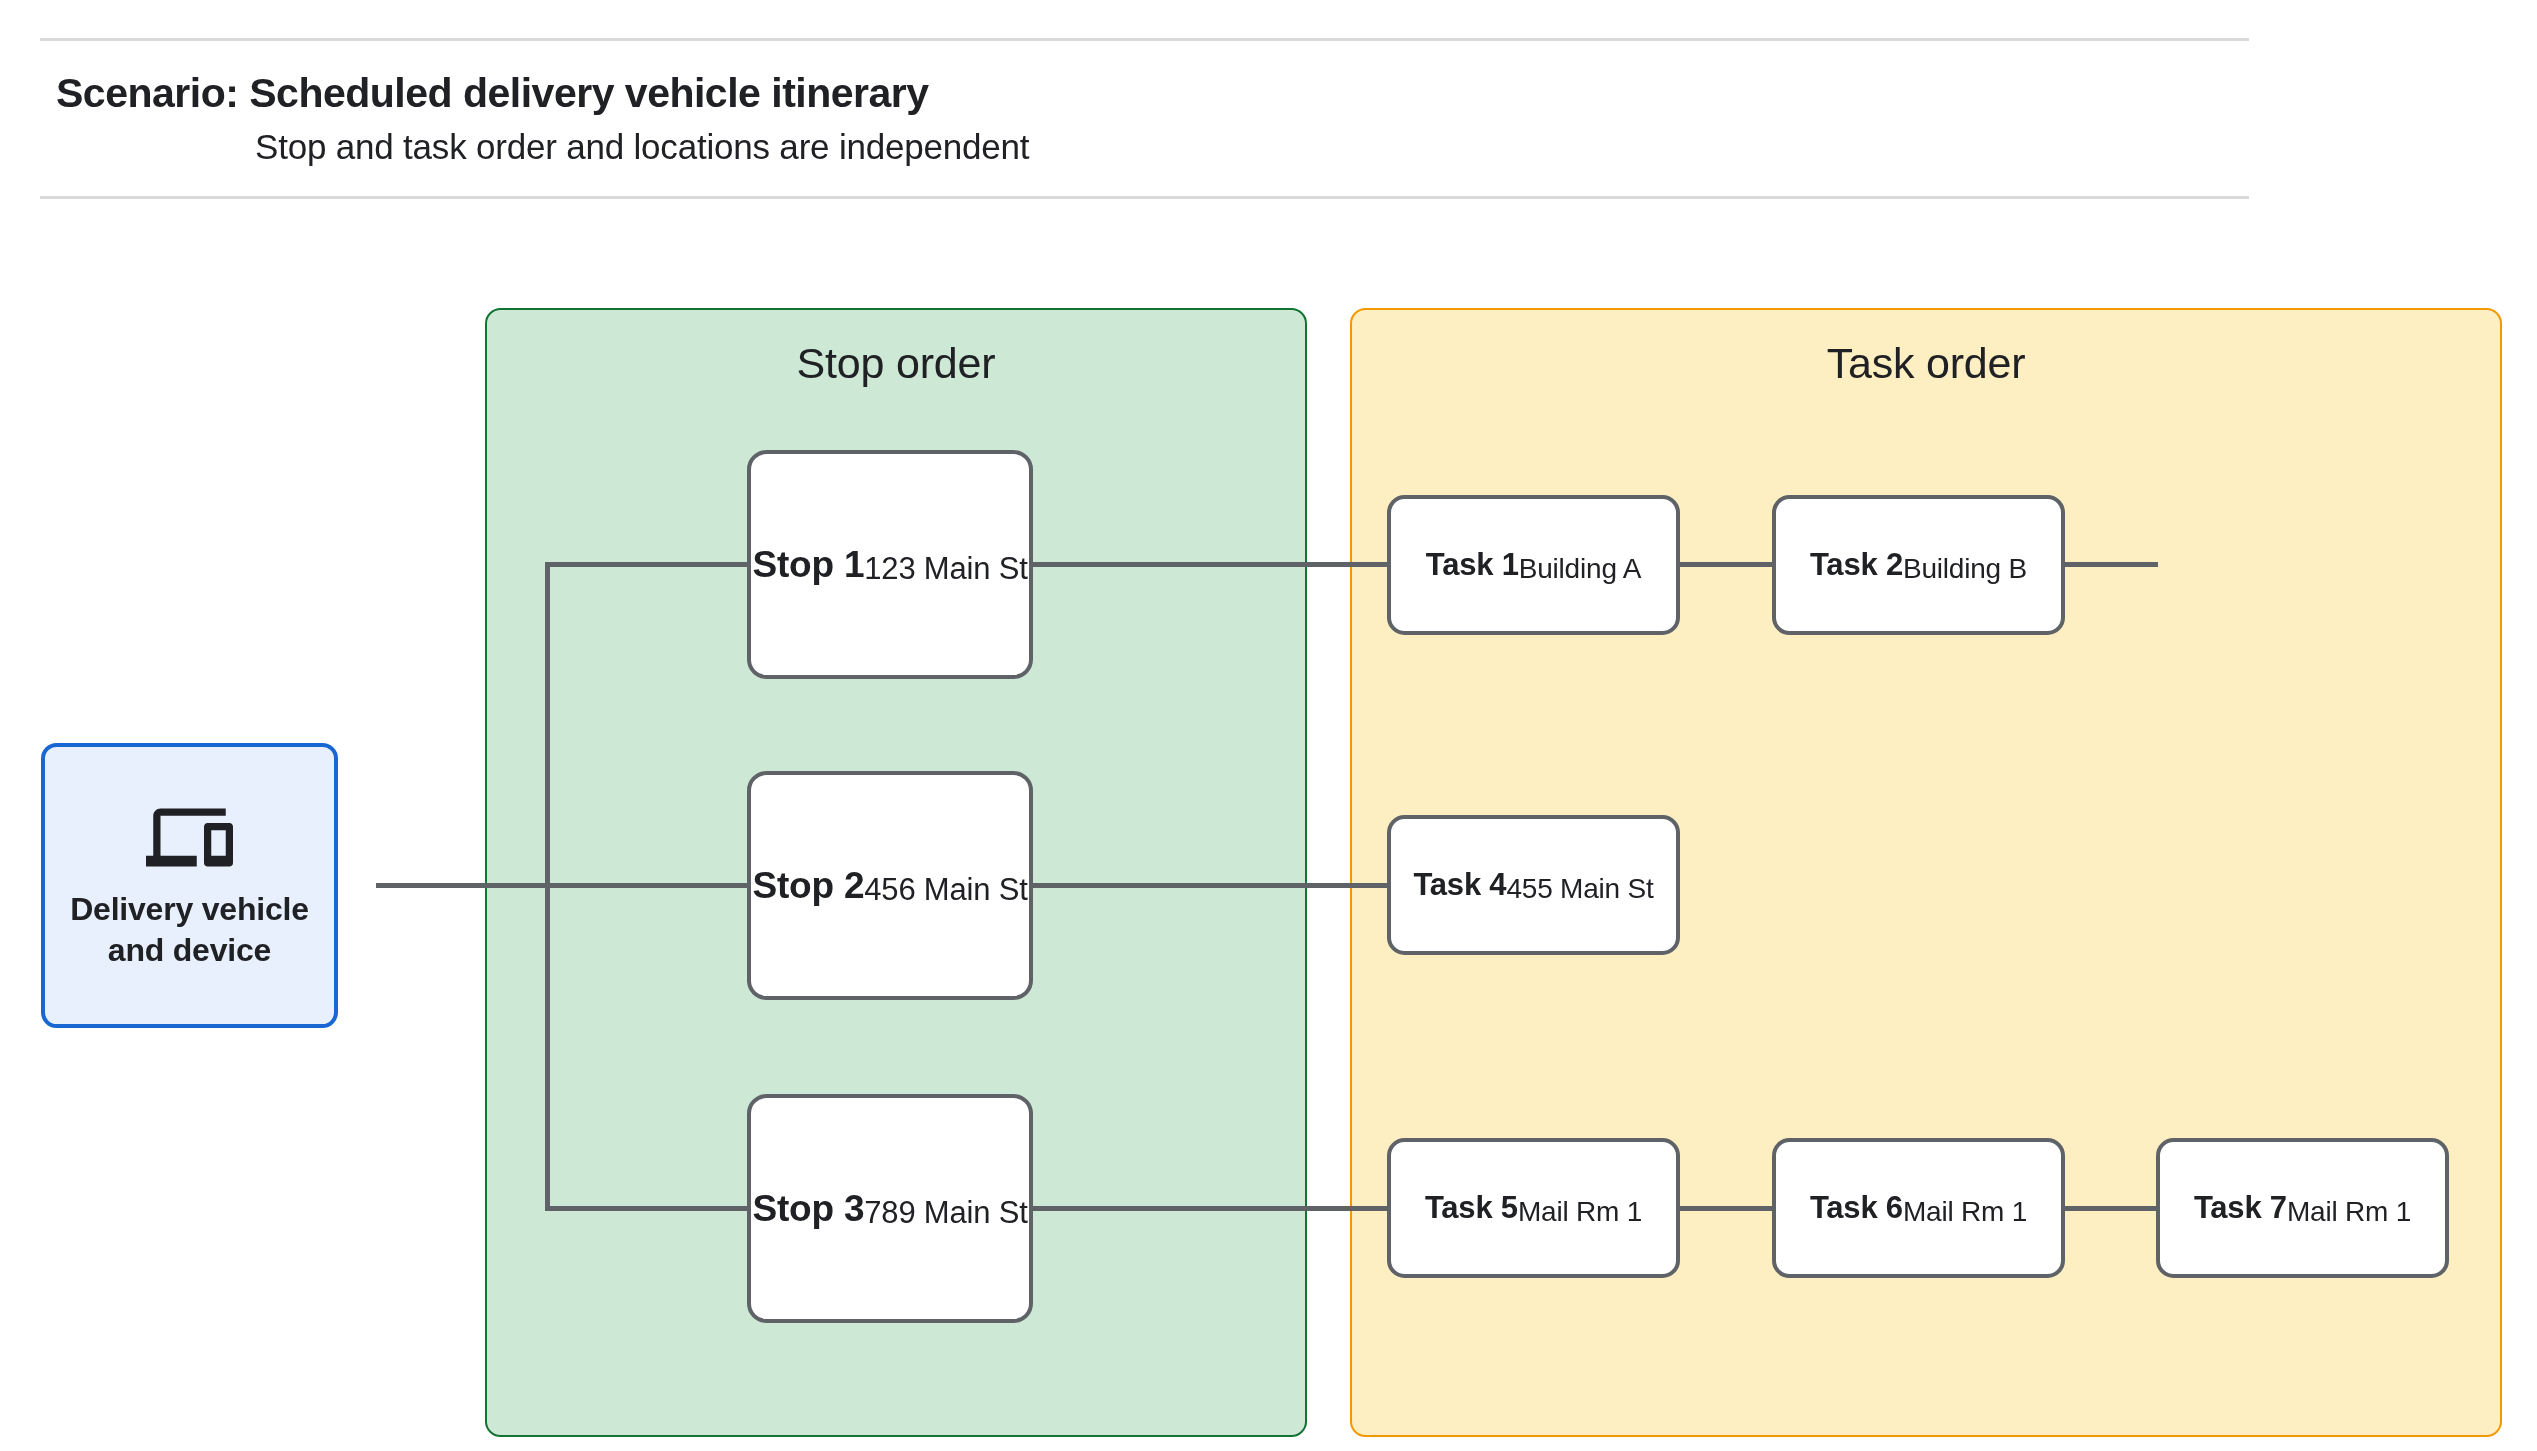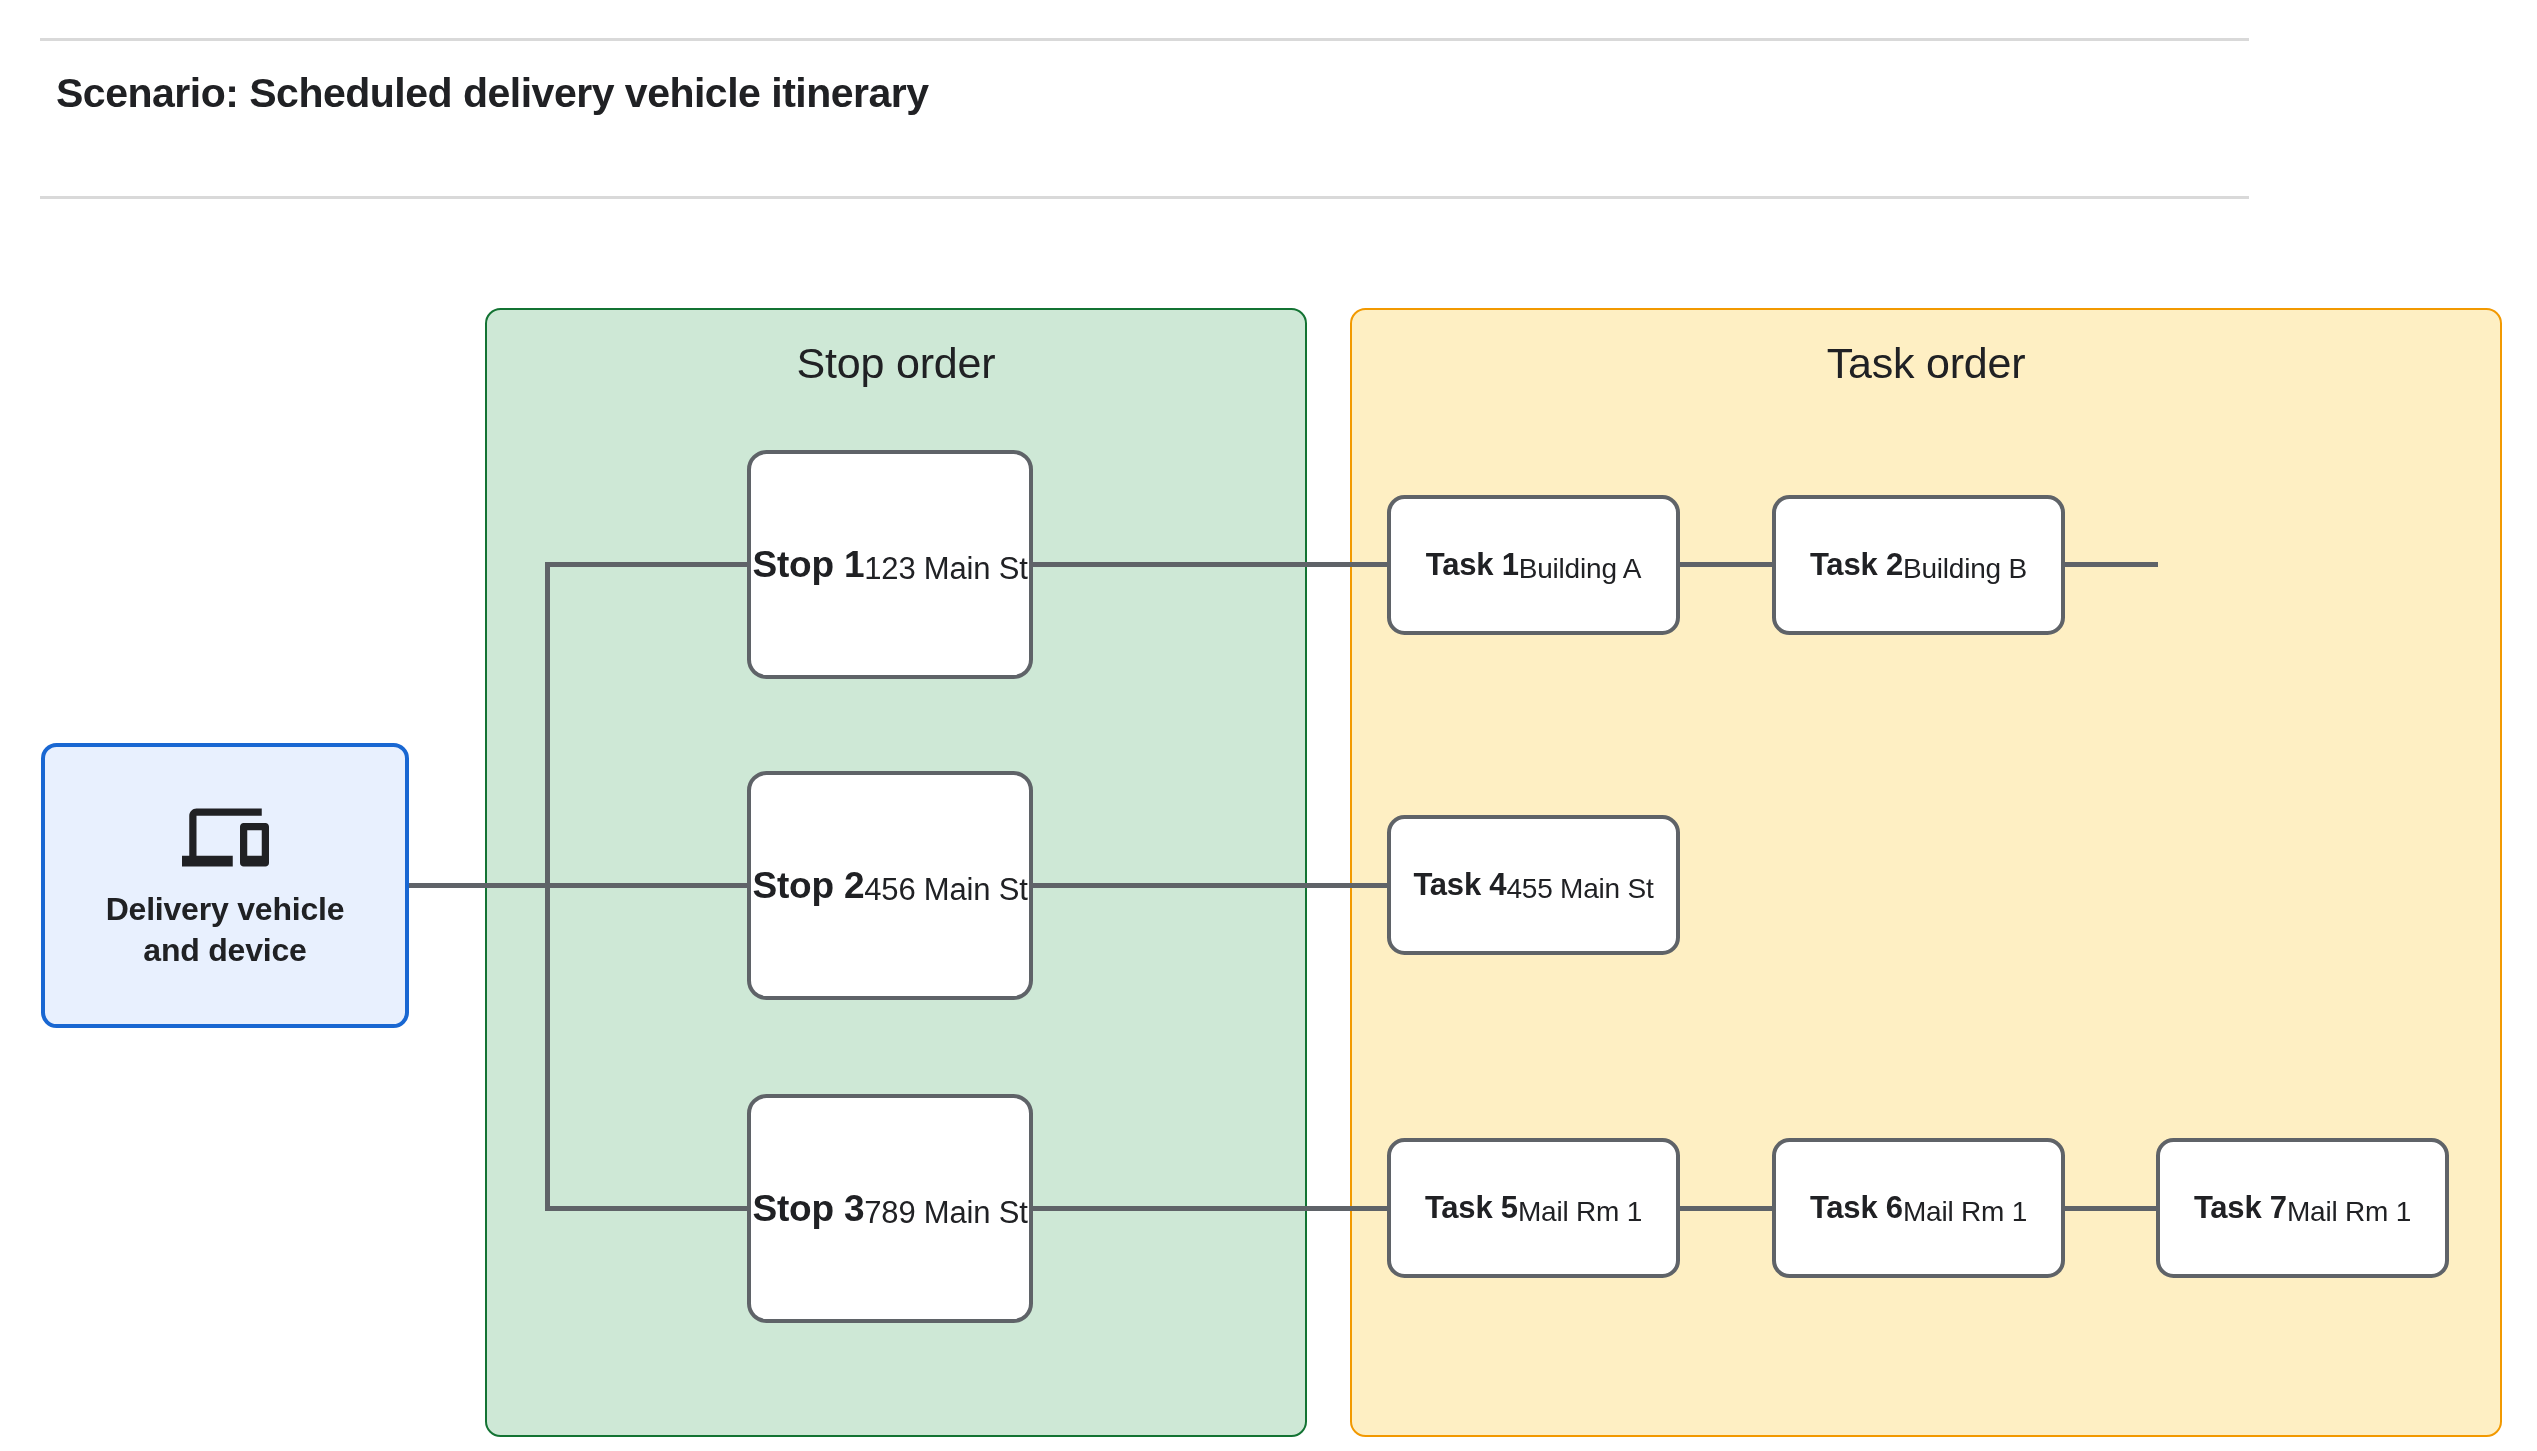--- a/index.html
+++ b/index.html
@@ -58,40 +58,41 @@
     text-align:right;
   }
   .node.stop{width:286px;height:229px;left:747px;border-radius:19.4px;}
   .node.task{width:293px;height:140px;border-radius:17.5px;}
   .node.stop .node-name{font-size:37px;font-weight:bold;letter-spacing:-0.2px;}
   .node.stop .node-loc{font-size:31px;margin-top:9.7px;letter-spacing:-0.2px;}
   .node.task .node-name{font-size:31px;font-weight:bold;letter-spacing:-0.2px;}
   .node.task .node-loc{font-size:28px;margin-top:7.8px;letter-spacing:-0.2px;}
 
   .vehicle{
-    position:absolute;left:41px;top:743px;width:368px;height:285px;
+    position:absolute;left:41px;top:743px;width:297px;height:285px;
     background:var(--blue-fill);
     border:4.8px solid var(--accent-blue);
     border-radius:15.5px;box-sizing:border-box;
     display:flex;flex-direction:column;align-items:center;justify-content:center;
     gap:13.6px;text-align:center;
   }
   .vehicle .icon{display:flex;align-items:center;justify-content:center;height:76px;}
   .vehicle .label{
     font-size:32px;font-weight:bold;line-height:1.28;
     width:291px;letter-spacing:-0.2px;
   }
 </style>
 </head>
 <body>
 
 <div class="canvas">
 
   <div class="rule top"></div>
   <div class="page-title">Scenario: Scheduled delivery vehicle itinerary</div>
+  <div class="page-subtitle">Stop and task order and locations are independent</div>
   <div class="rule bottom"></div>
 
   <div class="panel stop-order">
     <div class="panel-title">Stop order</div>
   </div>
   <div class="panel task-order">
     <div class="panel-title">Task order</div>
   </div>
 
   <div class="line h" style="left:376px;top:883px;width:372px"></div>

